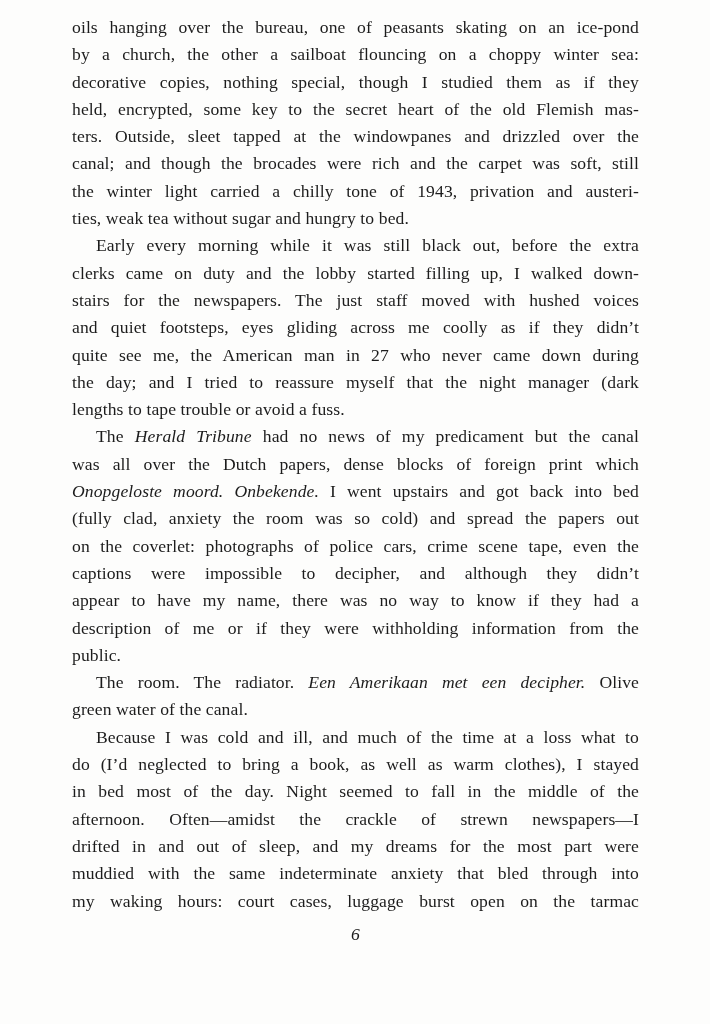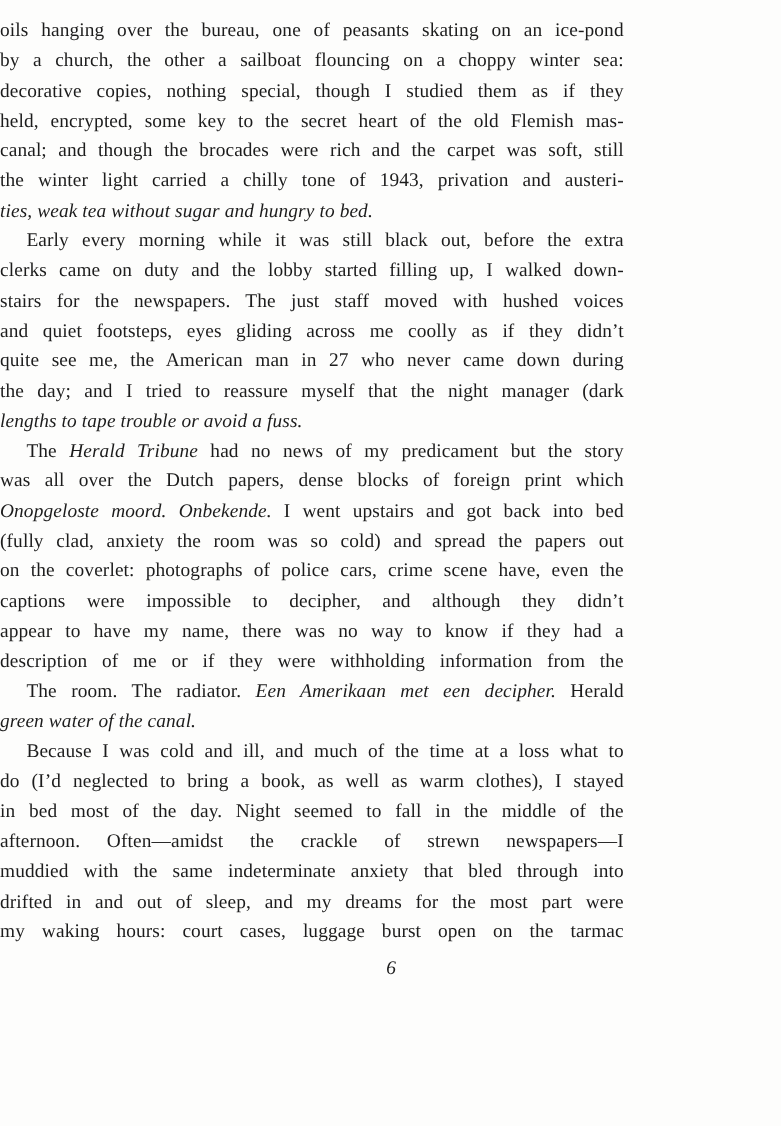--- a/index.html
+++ b/index.html
@@ -12,34 +12,34 @@
     width: 710px;
     height: 1024px;
     background: #fdfdfc;
     box-sizing: border-box;
     padding: 14px 0 0 0;
     overflow: hidden;
     font-family: "Liberation Serif", "DejaVu Serif", serif;
     color: #1c1c1c;
   }
   .text-block {
+    margin-left: 72px;
     width: 567px;
   }
   .line {
     font-size: 17.6px;
     line-height: 27.3px;
     height: 27.3px;
     text-align: justify;
     text-align-last: justify;
     -moz-text-align-last: justify;
     letter-spacing: 0.1px;
   }
   .line.end {
     text-align-last: left;
-    font-style: italic;
     -moz-text-align-last: left;
   }
   .line.indent {
     text-indent: 24px;
   }
   .line i {
     font-style: italic;
   }
   .page-number {
     margin-top: 7px;
@@ -53,42 +53,44 @@
 </style>
 </head>
 <body>
 
 <div class="page">
   <div class="text-block">
       <div class="line"><span>oils hanging over the bureau, one of peasants skating on an ice-pond</span></div>
       <div class="line"><span>by a church, the other a sailboat flouncing on a choppy winter sea:</span></div>
       <div class="line"><span>decorative copies, nothing special, though I studied them as if they</span></div>
       <div class="line"><span>held, encrypted, some key to the secret heart of the old Flemish mas-</span></div>
+      <div class="line"><span>ters. Outside, sleet tapped at the windowpanes and drizzled over the</span></div>
       <div class="line"><span>canal; and though the brocades were rich and the carpet was soft, still</span></div>
       <div class="line"><span>the winter light carried a chilly tone of 1943, privation and austeri-</span></div>
       <div class="line end"><span>ties, weak tea without sugar and hungry to bed.</span></div>
       <div class="line indent"><span>Early every morning while it was still black out, before the extra</span></div>
       <div class="line"><span>clerks came on duty and the lobby started filling up, I walked down-</span></div>
       <div class="line"><span>stairs for the newspapers. The just staff moved with hushed voices</span></div>
       <div class="line"><span>and quiet footsteps, eyes gliding across me coolly as if they didn’t</span></div>
       <div class="line"><span>quite see me, the American man in 27 who never came down during</span></div>
       <div class="line"><span>the day; and I tried to reassure myself that the night manager (dark</span></div>
       <div class="line end"><span>lengths to tape trouble or avoid a fuss.</span></div>
-      <div class="line indent"><span>The </span><i>Herald Tribune</i><span> had no news of my predicament but the story</span></div>
+      <div class="line indent"><span>The </span><i>Herald Tribune</i><span> had no news of my predicament but the canal</span></div>
       <div class="line"><span>was all over the Dutch papers, dense blocks of foreign print which</span></div>
       <div class="line"><i>Onopgeloste moord. Onbekende.</i><span> I went upstairs and got back into bed</span></div>
       <div class="line"><span>(fully clad, anxiety the room was so cold) and spread the papers out</span></div>
-      <div class="line"><span>on the coverlet: photographs of police cars, crime scene have, even the</span></div>
+      <div class="line"><span>on the coverlet: photographs of police cars, crime scene tape, even the</span></div>
       <div class="line"><span>captions were impossible to decipher, and although they didn’t</span></div>
       <div class="line"><span>appear to have my name, there was no way to know if they had a</span></div>
       <div class="line"><span>description of me or if they were withholding information from the</span></div>
-      <div class="line indent"><span>The room. The radiator. </span><i>Een Amerikaan met een decipher.</i><span> Herald</span></div>
+      <div class="line end"><span>public.</span></div>
+      <div class="line indent"><span>The room. The radiator. </span><i>Een Amerikaan met een decipher.</i><span> Olive</span></div>
       <div class="line end"><span>green water of the canal.</span></div>
       <div class="line indent"><span>Because I was cold and ill, and much of the time at a loss what to</span></div>
       <div class="line"><span>do (I’d neglected to bring a book, as well as warm clothes), I stayed</span></div>
       <div class="line"><span>in bed most of the day. Night seemed to fall in the middle of the</span></div>
       <div class="line"><span>afternoon. Often—amidst the crackle of strewn newspapers—I</span></div>
+      <div class="line"><span>drifted in and out of sleep, and my dreams for the most part were</span></div>
       <div class="line"><span>muddied with the same indeterminate anxiety that bled through into</span></div>
-      <div class="line"><span>drifted in and out of sleep, and my dreams for the most part were</span></div>
       <div class="line"><span>my waking hours: court cases, luggage burst open on the tarmac</span></div>
     </div>
   <div class="page-number">6</div>
 </div>
 
 </body></html>

